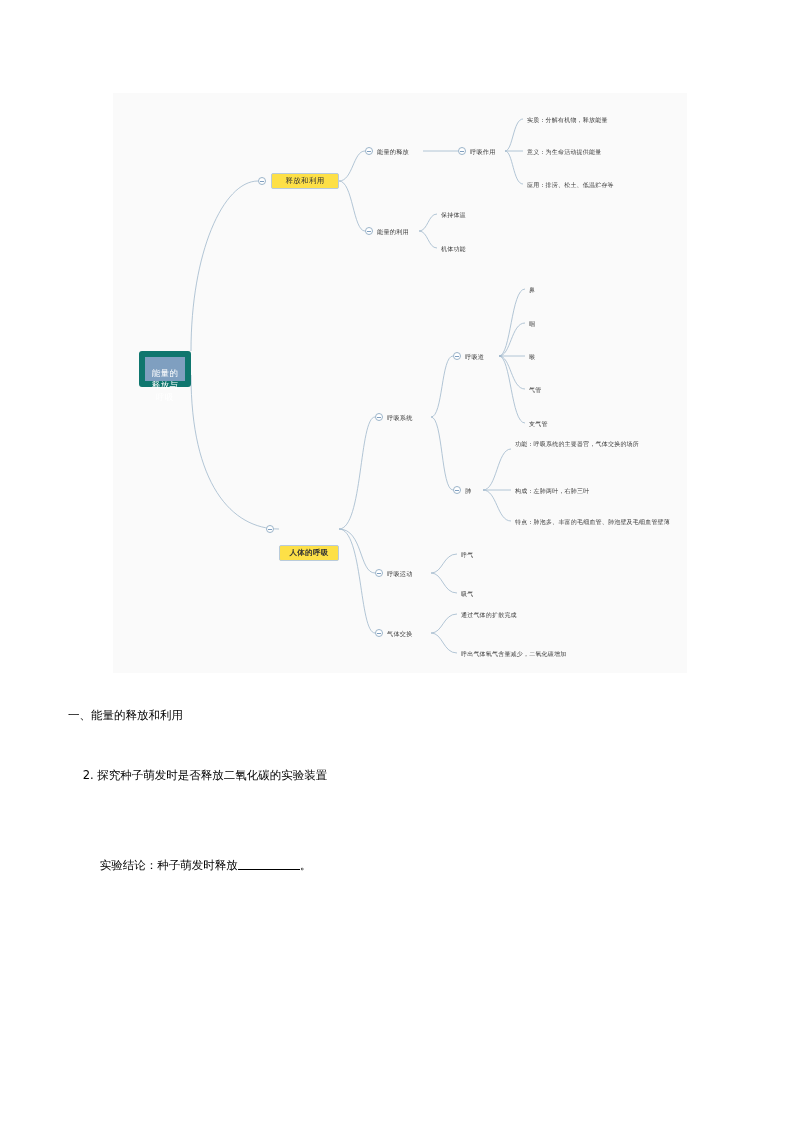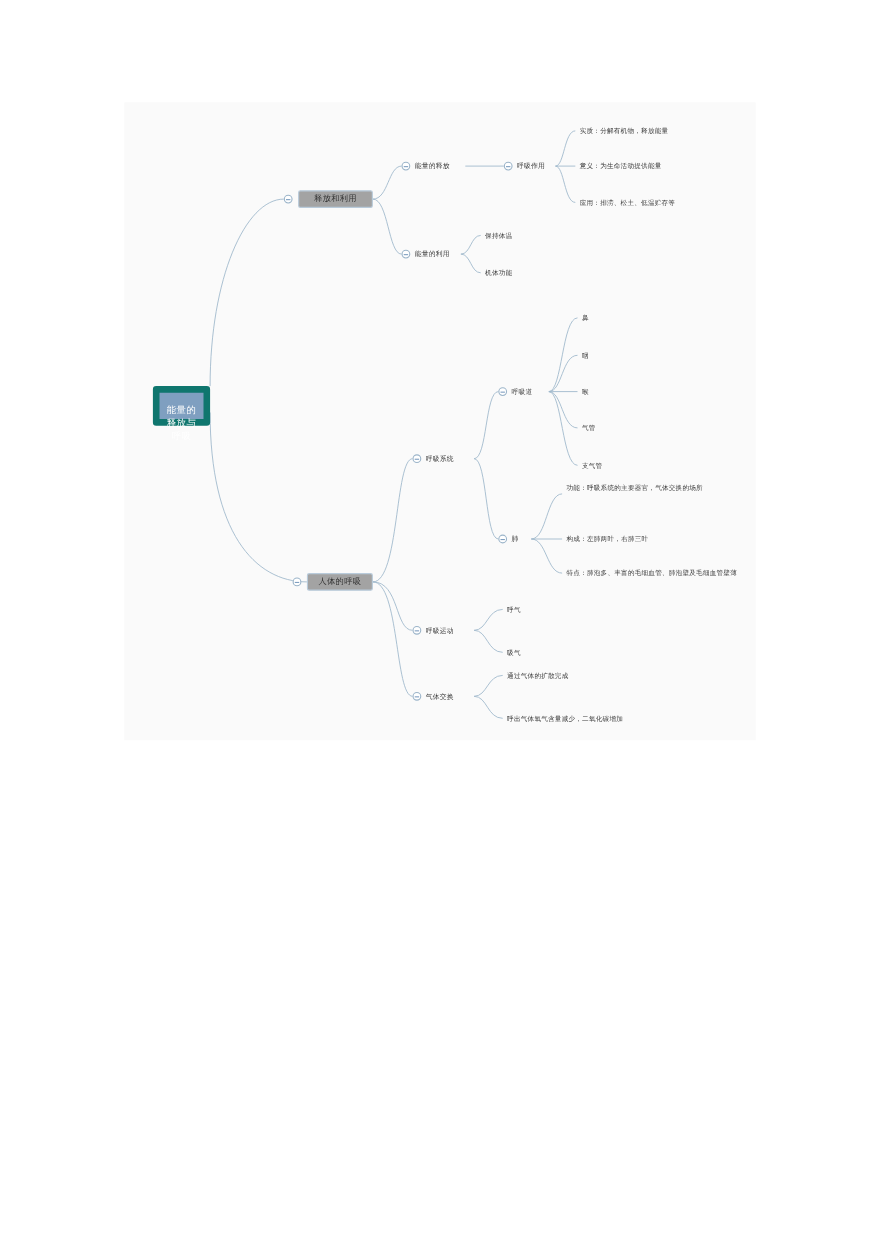--- a/index.html
+++ b/index.html
@@ -51,21 +51,21 @@
     line-height: 12px;
     text-align: center;
     padding: 10px 4px;
     letter-spacing: .4px;
   }
 
   
   .mm-box {
     position: absolute;
     box-sizing: border-box;
-    background: #a3a3a3;
+    background: #fde047;
     border: 1px solid #b9cbdb;
     border-radius: 2px;
     color: #333333;
     font-family: "DejaVu Sans", "Liberation Sans", sans-serif;
     font-size: 7.5px;
     line-height: 14px;
     text-align: center;
     height: 16px;
     letter-spacing: .3px;
   }
@@ -196,21 +196,21 @@
     <div class="mm-text" style="left:414px; top:54px;">意义：为生命活动提供能量</div>
     <div class="mm-text" style="left:414px; top:87px;">应用：排涝、松土、低温贮存等</div>
 
     <div class="mm-toggle" style="left:252px; top:134px;"></div>
     <div class="mm-text lvl2" style="left:264px; top:134px;">能量的利用</div>
 
     <div class="mm-text" style="left:328px; top:117px;">保持体温</div>
     <div class="mm-text" style="left:328px; top:151px;">机体功能</div>
 
     <div class="mm-toggle" style="left:153px; top:432px;"></div>
-    <div class="mm-box" style="left:166px; top:428px; width:60px;">人体的呼吸</div>
+    <div class="mm-box" style="left:166px; top:452px; width:60px;font-weight:bold;">人体的呼吸</div>
 
     <div class="mm-toggle" style="left:262px; top:320px;"></div>
     <div class="mm-text lvl2" style="left:274px; top:320px;">呼吸系统</div>
 
     <div class="mm-toggle" style="left:340px; top:259px;"></div>
     <div class="mm-text lvl2" style="left:352px; top:259px;">呼吸道</div>
 
     <div class="mm-text" style="left:416px; top:192px;">鼻</div>
     <div class="mm-text" style="left:416px; top:226px;">咽</div>
     <div class="mm-text" style="left:416px; top:259px;">喉</div>
@@ -234,20 +234,27 @@
     <div class="mm-text lvl2" style="left:274px; top:536px;">气体交换</div>
 
     <div class="mm-text" style="left:348px; top:517px;">通过气体的扩散完成</div>
     <div class="mm-text" style="left:348px; top:556px;">呼出气体氧气含量减少，二氧化碳增加</div>
 
   </div>
 </div>
 
 <div id="doc-body">
 
-
-
+  <div class="doc-line indent0">一、能量的释放和利用</div>
+
+
+  <div class="doc-line indent1">
+    <span>2.</span><span> </span><span>探究种子萌发时是否释放二氧化碳的实验装置</span>
+  </div>
+  <div class="doc-line indent2">
+    <span>实验结论：种子萌发时释放</span><span class="blank-fill"></span><span>。</span>
+  </div>
 
   <div class="doc-line indent1">
     
   </div>
 
 </div>
 
 </body></html>

